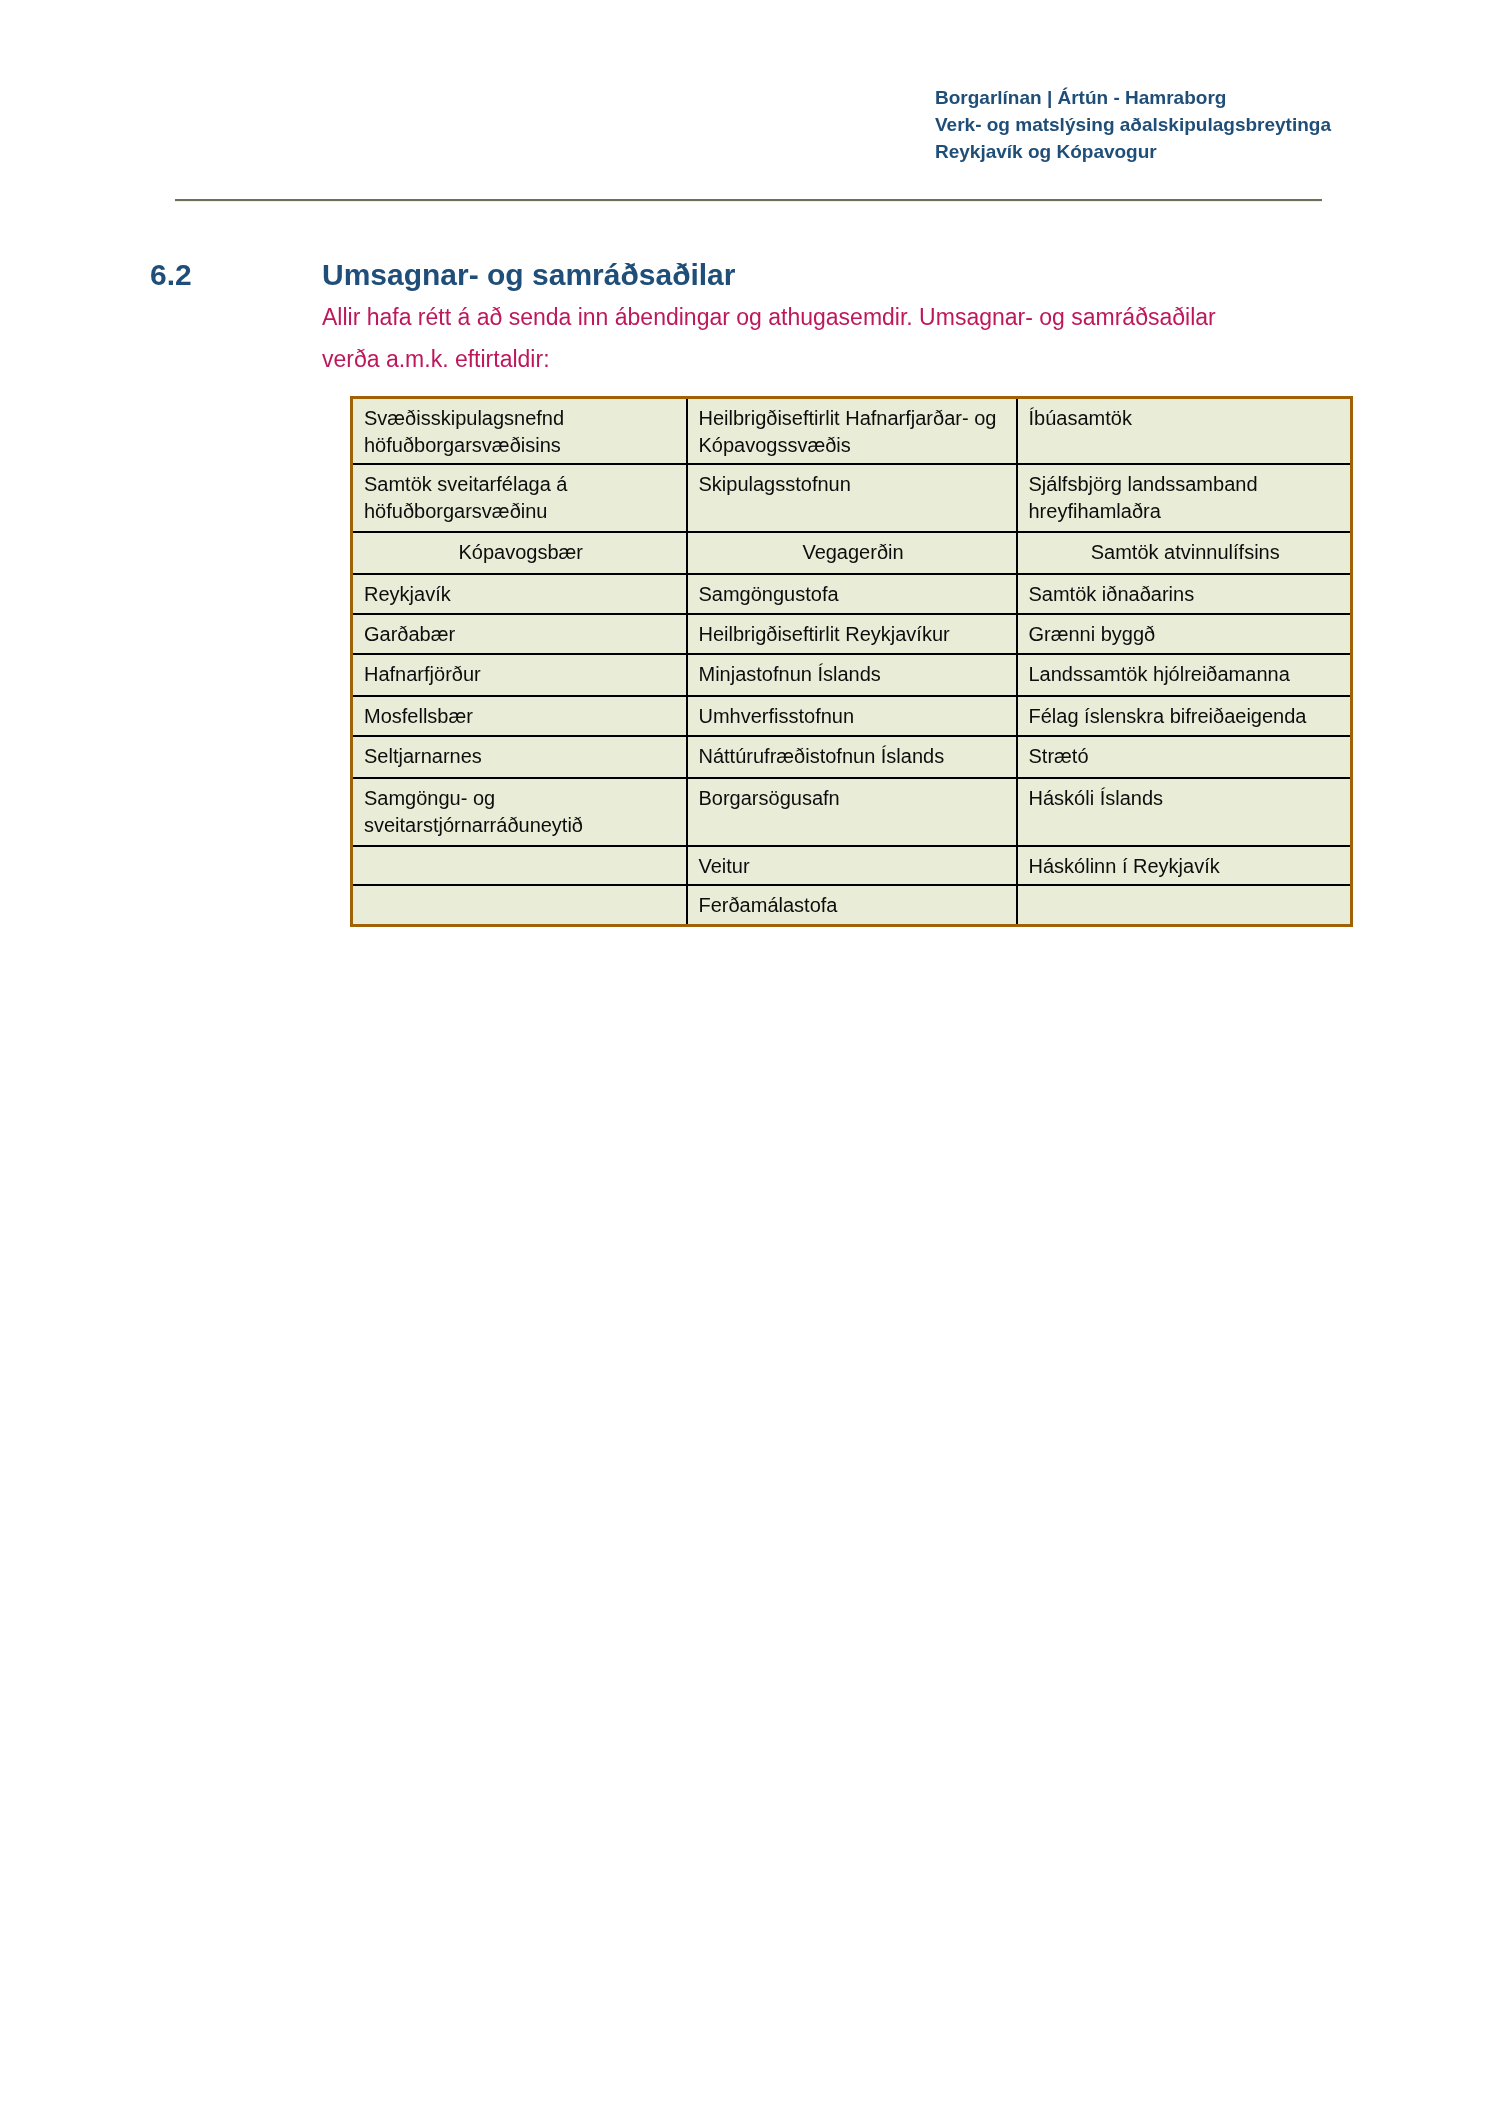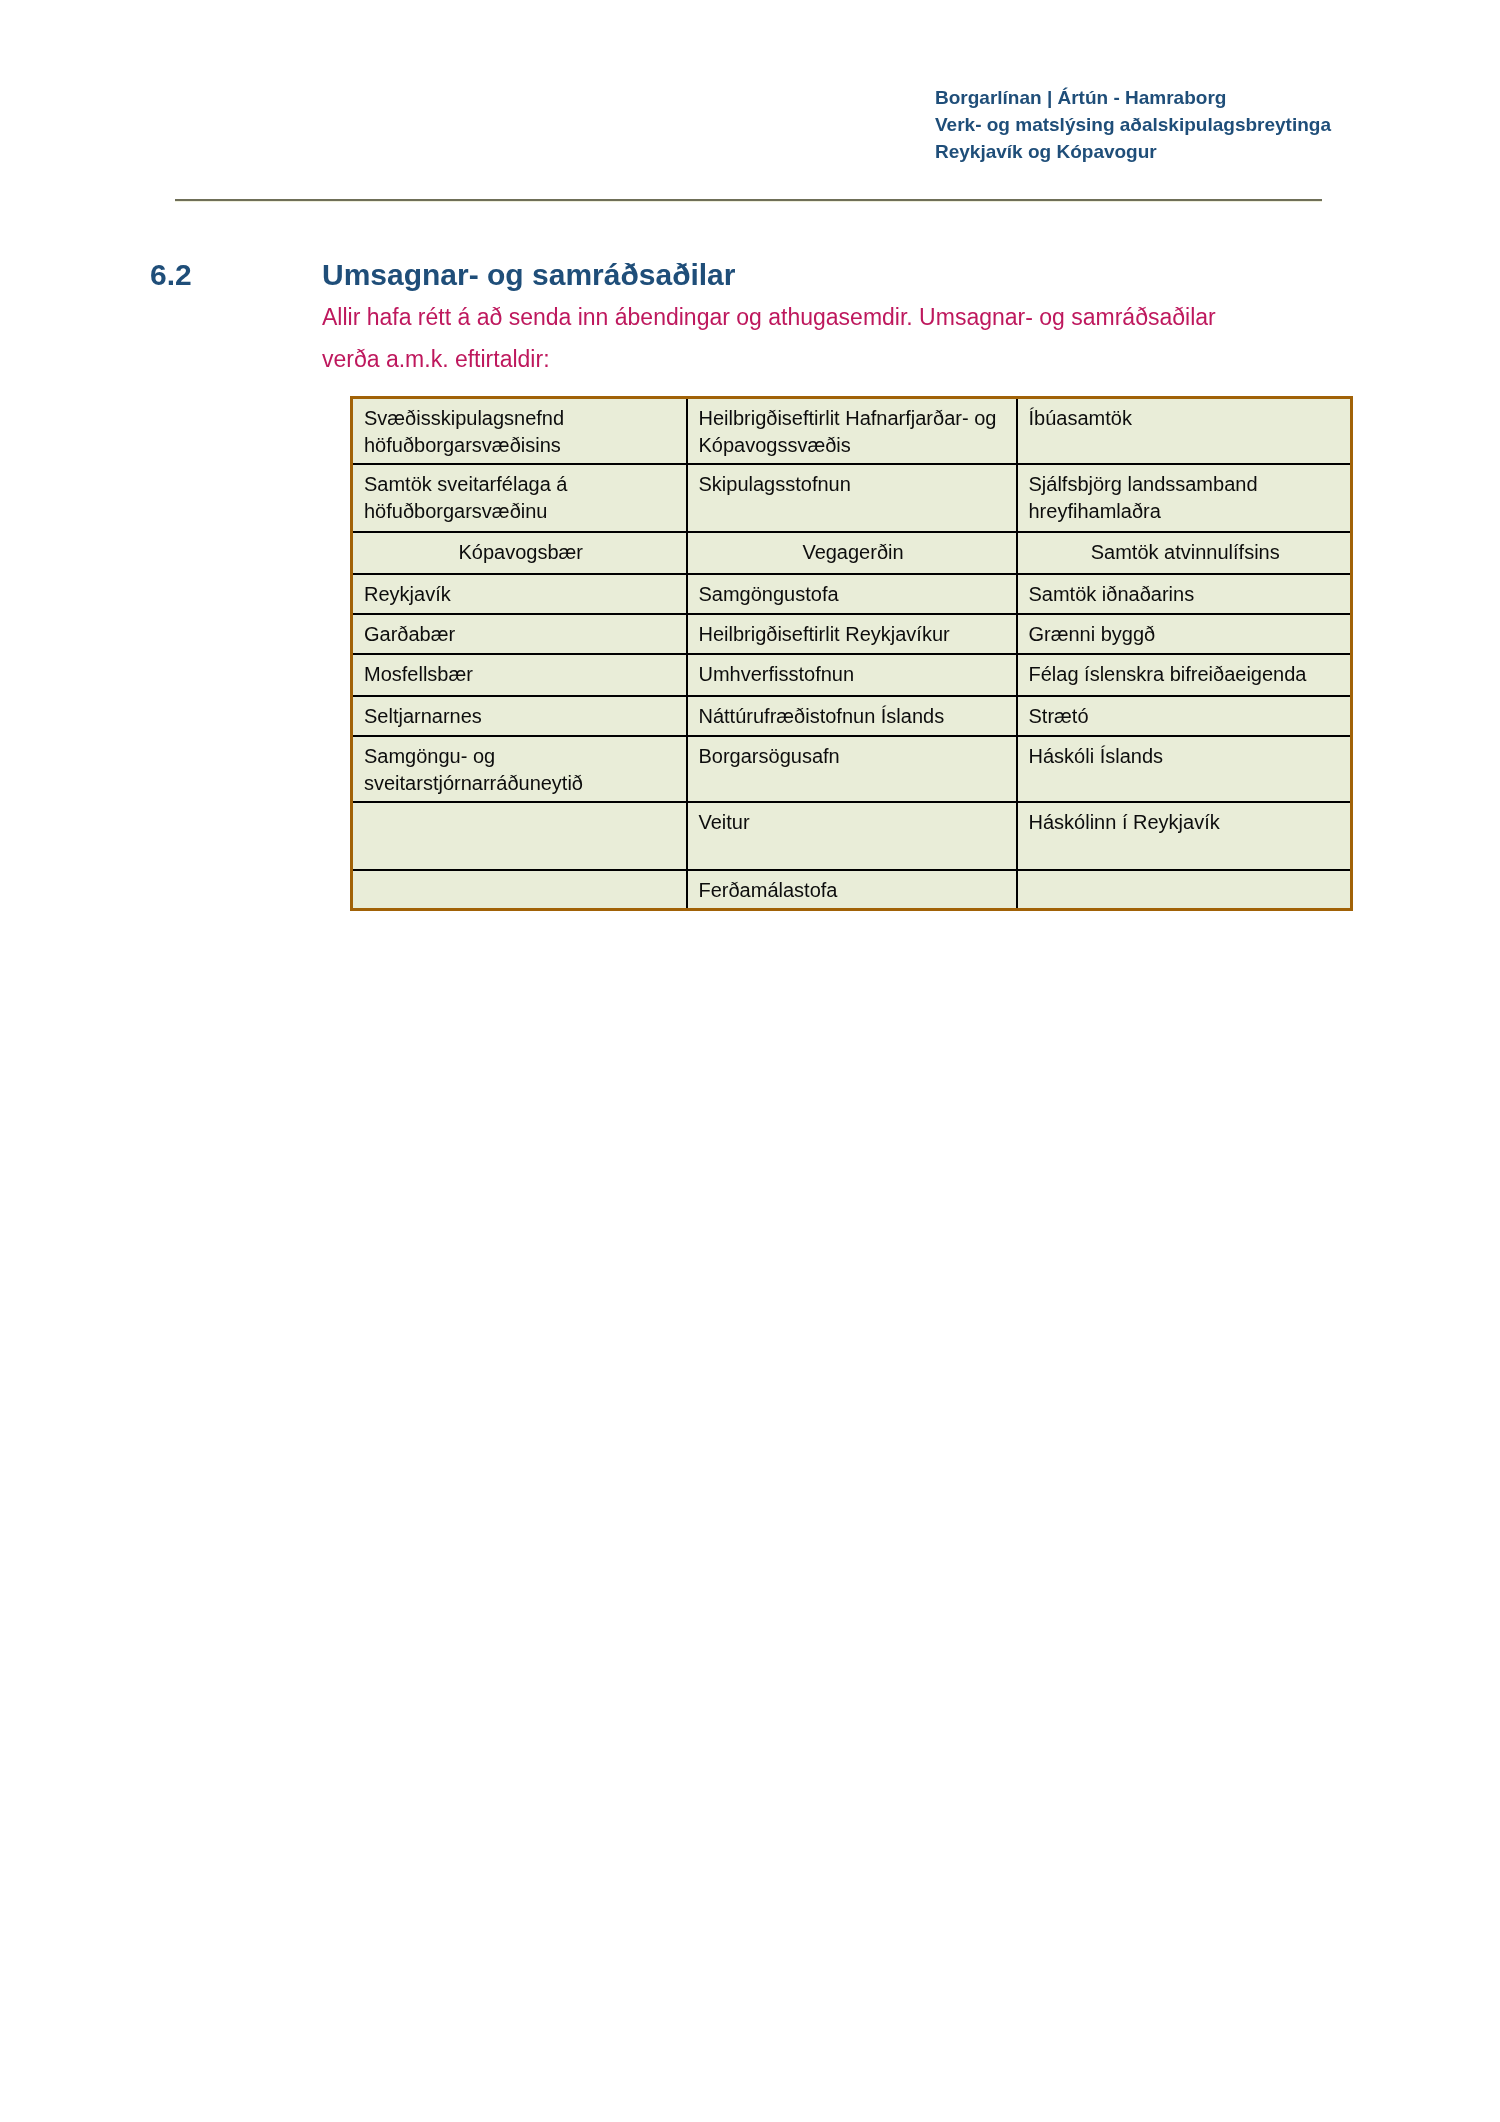--- a/index.html
+++ b/index.html
@@ -164,20 +164,25 @@
         <td>Reykjavík</td>
         <td>Samgöngustofa</td>
         <td>Samtök iðnaðarins</td>
       </tr>
       <tr>
         <td>Garðabær</td>
         <td>Heilbrigðiseftirlit Reykjavíkur</td>
         <td>Grænni byggð</td>
       </tr>
       <tr>
+        <td>Hafnarfjörður</td>
+        <td>Minjastofnun Íslands</td>
+        <td>Landssamtök hjólreiðamanna</td>
+      </tr>
+      <tr>
         <td>Mosfellsbær</td>
         <td>Umhverfisstofnun</td>
         <td>Félag íslenskra bifreiðaeigenda</td>
       </tr>
       <tr>
         <td>Seltjarnarnes</td>
         <td>Náttúrufræðistofnun Íslands</td>
         <td>Strætó</td>
       </tr>
       <tr>

